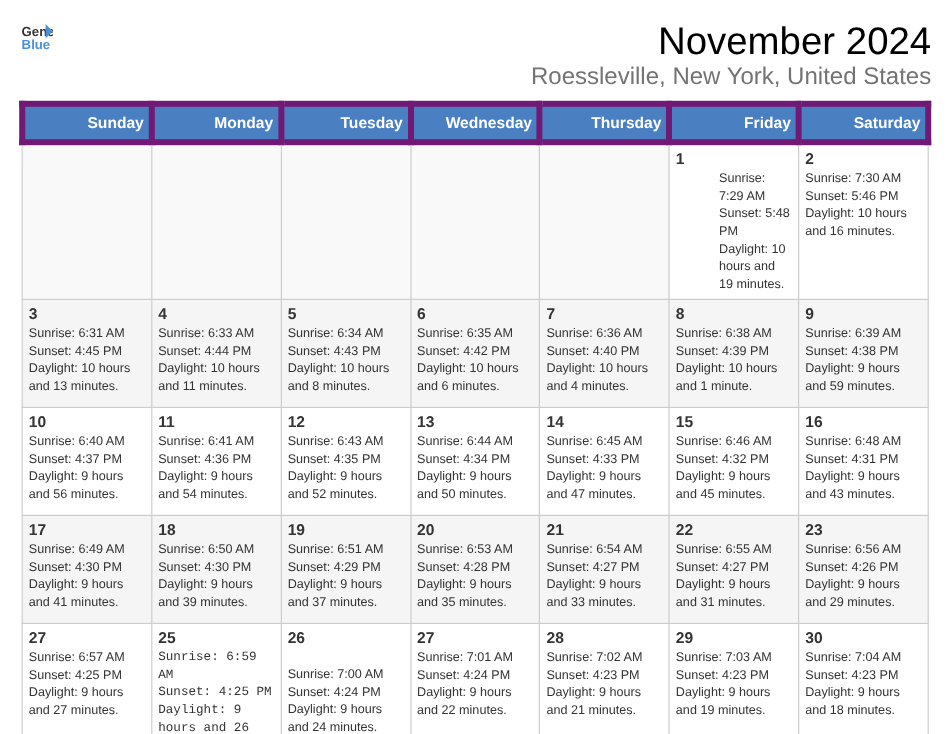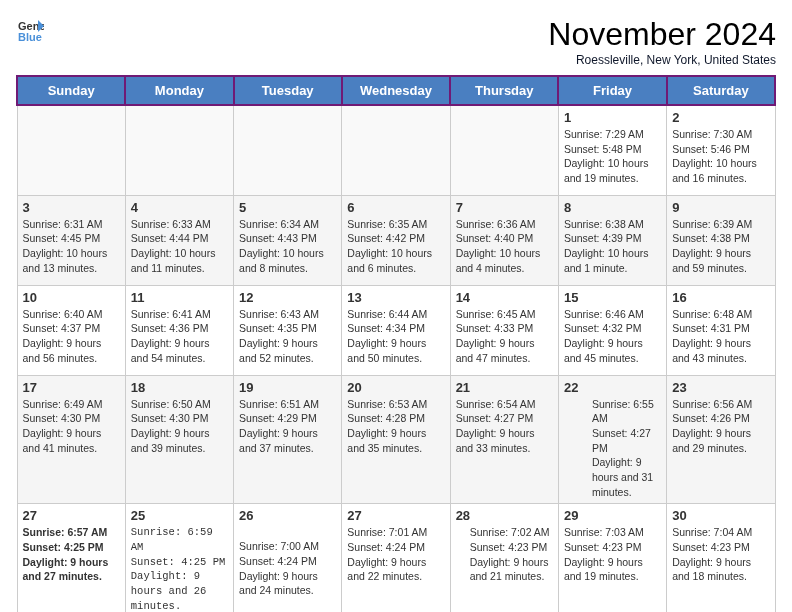--- a/index.html
+++ b/index.html
@@ -27,36 +27,36 @@
     }
     .title-section {
       text-align: right;
     }
     .month-title {
       font-size: 32px;
       font-weight: normal;
       color: #000000;
     }
     .location {
-      font-size: 12px;
-      color: #0f172a;
+      font-size: 20px;
+      color: #737373;
     }
     table {
       width: 100%;
       border-collapse: collapse;
       table-layout: fixed;
     }
     thead tr th {
       background: #4a7fc1;
       color: #fff;
       font-size: 13px;
       font-weight: bold;
       padding: 6px 4px;
-      text-align: center;
-      border: 2px solid #701a75;
+      text-align: right;
+      border: 5px solid #701a75;
     }
     tbody tr td {
       border: 1px solid #ccc;
       vertical-align: top;
       padding: 4px 5px;
       font-size: 11px;
       color: #333;
       height: 90px;
       background: #fff;
     }
@@ -109,21 +109,21 @@
   </thead>
   <tbody id="calendar-body">
   <tr>
         <td class="empty-cell"></td>
         <td class="empty-cell"></td>
         <td class="empty-cell"></td>
         <td class="empty-cell"></td>
         <td class="empty-cell"></td>
         <td>
           <div class="day-number">1</div>
-          <div class="day-info" style="white-space: pre-line;">Sunrise: 7:29 AM
+          <div class="day-info" style="white-space: pre-line; margin-left: 36px;">Sunrise: 7:29 AM
 Sunset: 5:48 PM
 Daylight: 10 hours and 19 minutes.</div>
         </td>
         <td>
           <div class="day-number">2</div>
           <div class="day-info" style="white-space: pre-line;">Sunrise: 7:30 AM
 Sunset: 5:46 PM
 Daylight: 10 hours and 16 minutes.</div>
         </td>
       </tr>
@@ -241,35 +241,35 @@
 Daylight: 9 hours and 35 minutes.</div>
         </td>
         <td>
           <div class="day-number">21</div>
           <div class="day-info" style="white-space: pre-line;">Sunrise: 6:54 AM
 Sunset: 4:27 PM
 Daylight: 9 hours and 33 minutes.</div>
         </td>
         <td>
           <div class="day-number">22</div>
-          <div class="day-info" style="white-space: pre-line; margin-left: 28px;">Sunrise: 6:55 AM
+          <div class="day-info" style="white-space: pre-line;">Sunrise: 6:55 AM
 Sunset: 4:27 PM
 Daylight: 9 hours and 31 minutes.</div>
         </td>
         <td>
           <div class="day-number">23</div>
           <div class="day-info" style="white-space: pre-line;">Sunrise: 6:56 AM
 Sunset: 4:26 PM
 Daylight: 9 hours and 29 minutes.</div>
         </td>
       </tr>
       <tr>
         <td>
           <div class="day-number">27</div>
-          <div class="day-info" style="white-space: pre-line; font-weight: bold;">Sunrise: 6:57 AM
+          <div class="day-info" style="white-space: pre-line;">Sunrise: 6:57 AM
 Sunset: 4:25 PM
 Daylight: 9 hours and 27 minutes.</div>
         </td>
         <td>
           <div class="day-number">25</div>
           <div class="day-info" style="white-space: pre-line; font-family: Liberation Mono, monospace;">Sunrise: 6:59 AM
 Sunset: 4:25 PM
 Daylight: 9 hours and 26 minutes.</div>
         </td>
         <td>
@@ -279,21 +279,21 @@
 Daylight: 9 hours and 24 minutes.</div>
         </td>
         <td>
           <div class="day-number">27</div>
           <div class="day-info" style="white-space: pre-line;">Sunrise: 7:01 AM
 Sunset: 4:24 PM
 Daylight: 9 hours and 22 minutes.</div>
         </td>
         <td>
           <div class="day-number">28</div>
-          <div class="day-info" style="white-space: pre-line; margin-left: 14px;">Sunrise: 7:02 AM
+          <div class="day-info" style="white-space: pre-line;">Sunrise: 7:02 AM
 Sunset: 4:23 PM
 Daylight: 9 hours and 21 minutes.</div>
         </td>
         <td>
           <div class="day-number">29</div>
           <div class="day-info" style="white-space: pre-line;">Sunrise: 7:03 AM
 Sunset: 4:23 PM
 Daylight: 9 hours and 19 minutes.</div>
         </td>
         <td>

